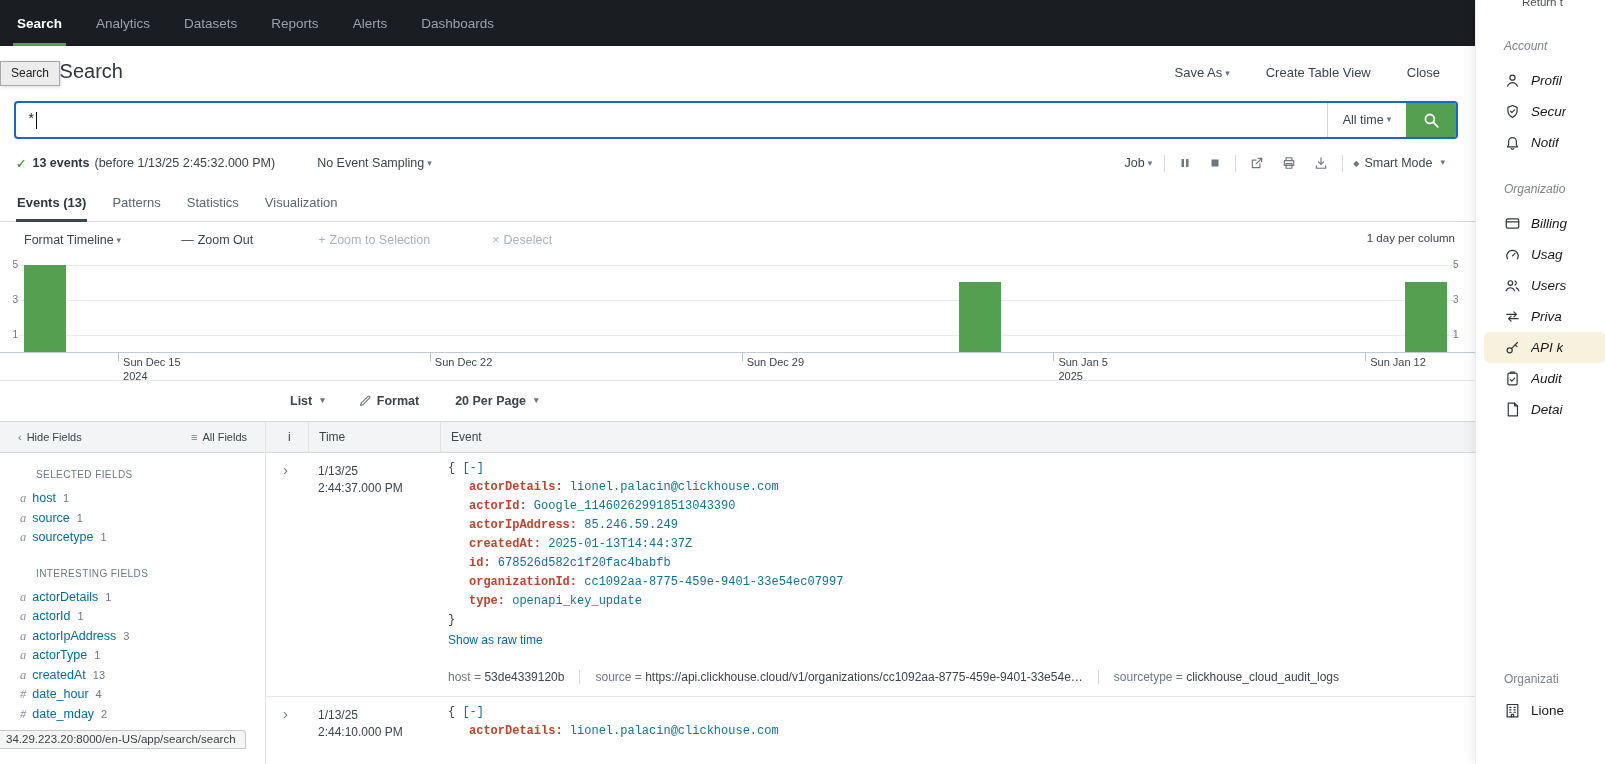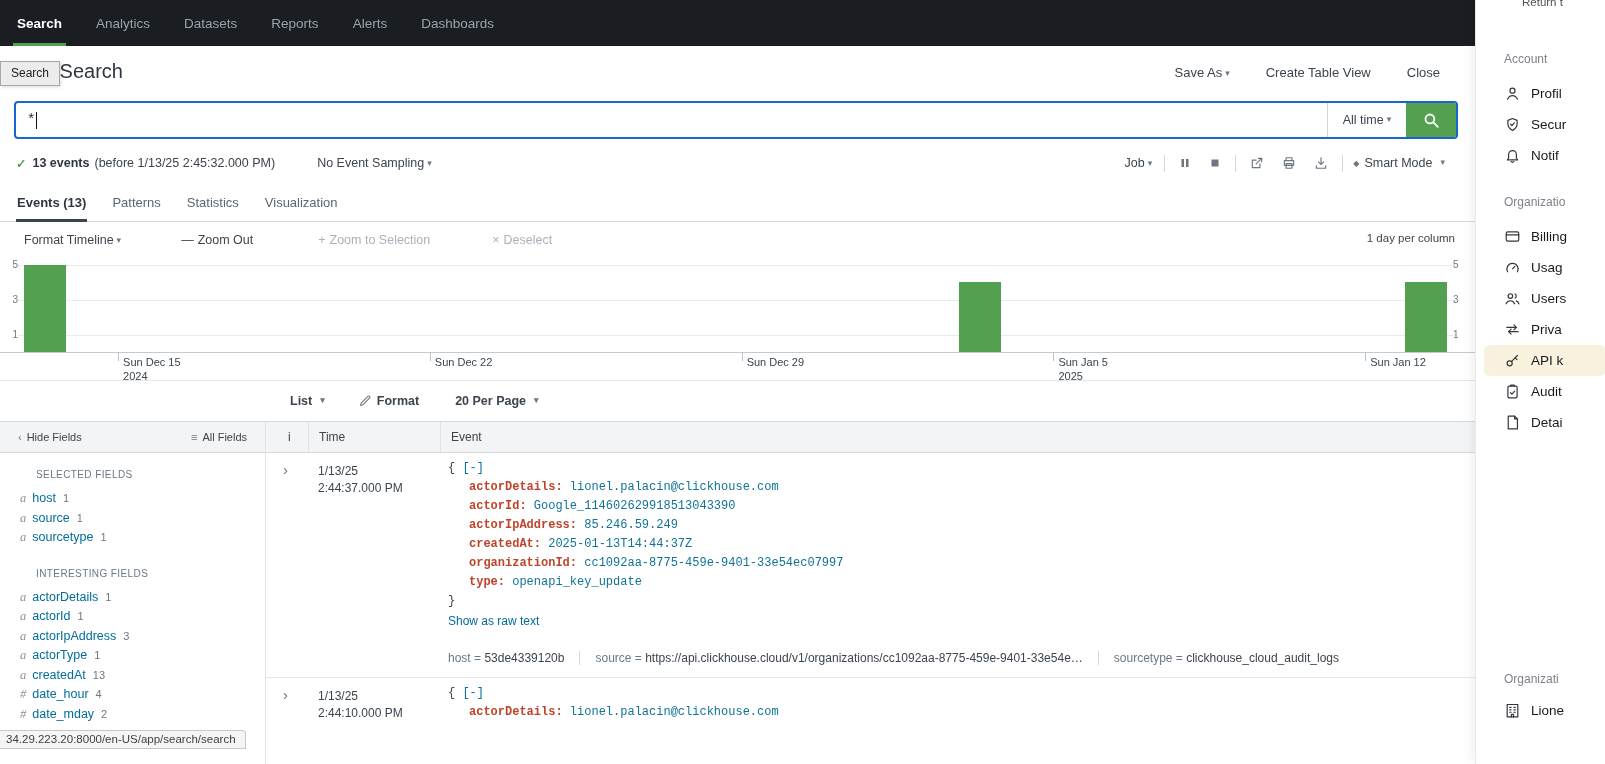--- a/index.html
+++ b/index.html
@@ -116,21 +116,21 @@
   .meta-val{color:#3c444d;cursor:pointer;}
   
   .tooltip{position:absolute;left:0;top:61px;z-index:60;background:#ececec;border:1px solid #a8a8a8;
            color:#222;font-size:12px;padding:4px 10px 5px 10px;box-shadow:1px 1px 3px rgba(0,0,0,.15);}
   .status-bubble{position:absolute;left:0;top:730px;z-index:70;background:#f5f5f5;border:1px solid #c8c8c8;border-left:none;
                  border-top-right-radius:4px;font-size:11.5px;color:#3a3f44;padding:2px 9px 3px 6px;white-space:nowrap;}
   
   .right-panel{position:absolute;left:1475px;top:0;width:130px;height:764px;background:#fff;
                border-left:1px solid #e8eaec;box-shadow:-4px 0 10px rgba(0,0,0,.06);overflow:hidden;color:#17191c;}
   .rp-return{position:absolute;top:-4px;left:46px;font-size:11.5px;color:#4d5157;white-space:nowrap;cursor:pointer;}
-  #rp-flow{padding-top:52px;}
+  #rp-flow{padding-top:39px;font-style:italic;}
   .rp-title{font-size:12px;color:#7d828a;padding-left:28px;white-space:nowrap;}
   .rp-items{margin-top:12px;}
   .rp-items + .rp-title{margin-top:24px;}
   .rp-item{height:31px;display:flex;align-items:center;gap:10px;padding-left:28px;cursor:pointer;white-space:nowrap;}
   .rp-item.hl{background:#f8f1dd;border-radius:6px;margin-left:8px;padding-left:20px;}
   .rp-icon{color:#33373c;display:flex;align-items:center;flex:none;}
   .rp-label{font-size:13.5px;color:#17191c;overflow:hidden;}
   #rp-bottom{position:absolute;top:672px;left:0;right:0;}
   #rp-bottom .rp-items{margin-top:9px;}
 </style>
@@ -340,24 +340,25 @@
               <div class="c-time">
                 <div>1/13/25</div>
                 <div>2:44:37.000 PM</div>
               </div>
               <div class="c-event"><div class="json">
                   <div class="jline"><span class="brace">{ </span><a class="collapse-link">[-]</a></div>
                   <div class="jline kv"><span class="jkey">actorDetails:</span><span class="jval"> lionel.palacin@clickhouse.com</span></div>
                   <div class="jline kv"><span class="jkey">actorId:</span><span class="jval"> Google_114602629918513043390</span></div>
                   <div class="jline kv"><span class="jkey">actorIpAddress:</span><span class="jval"> 85.246.59.249</span></div>
                   <div class="jline kv"><span class="jkey">createdAt:</span><span class="jval"> 2025-01-13T14:44:37Z</span></div>
+                  <div class="jline kv"><span class="jkey">id:</span><span class="jval"> 678526d582c1f20fac4babfb</span></div>
                   <div class="jline kv"><span class="jkey">organizationId:</span><span class="jval"> cc1092aa-8775-459e-9401-33e54ec07997</span></div>
                   <div class="jline kv"><span class="jkey">type:</span><span class="jval"> openapi_key_update</span></div>
                   <div class="jline">}</div>
-                </div><a class="rawlink">Show as raw text</a><div class="meta">
+                </div><a class="rawlink">Show as raw time</a><div class="meta">
                   <span class="meta-item"><span class="meta-key">host</span><span class="meta-eq"> = </span><span class="meta-val">53de4339120b</span></span>
                   <span class="meta-item"><span class="meta-key">source</span><span class="meta-eq"> = </span><span class="meta-val">https://api.clickhouse.cloud/v1/organizations/cc1092aa-8775-459e-9401-33e54e…</span></span>
                   <span class="meta-item"><span class="meta-key">sourcetype</span><span class="meta-eq"> = </span><span class="meta-val">clickhouse_cloud_audit_logs</span></span>
                 </div></div>
             </div>
             <div class="erow">
               <div class="c-i"><span class="expander">›</span></div>
               <div class="c-time">
                 <div>1/13/25</div>
                 <div>2:44:10.000 PM</div>

